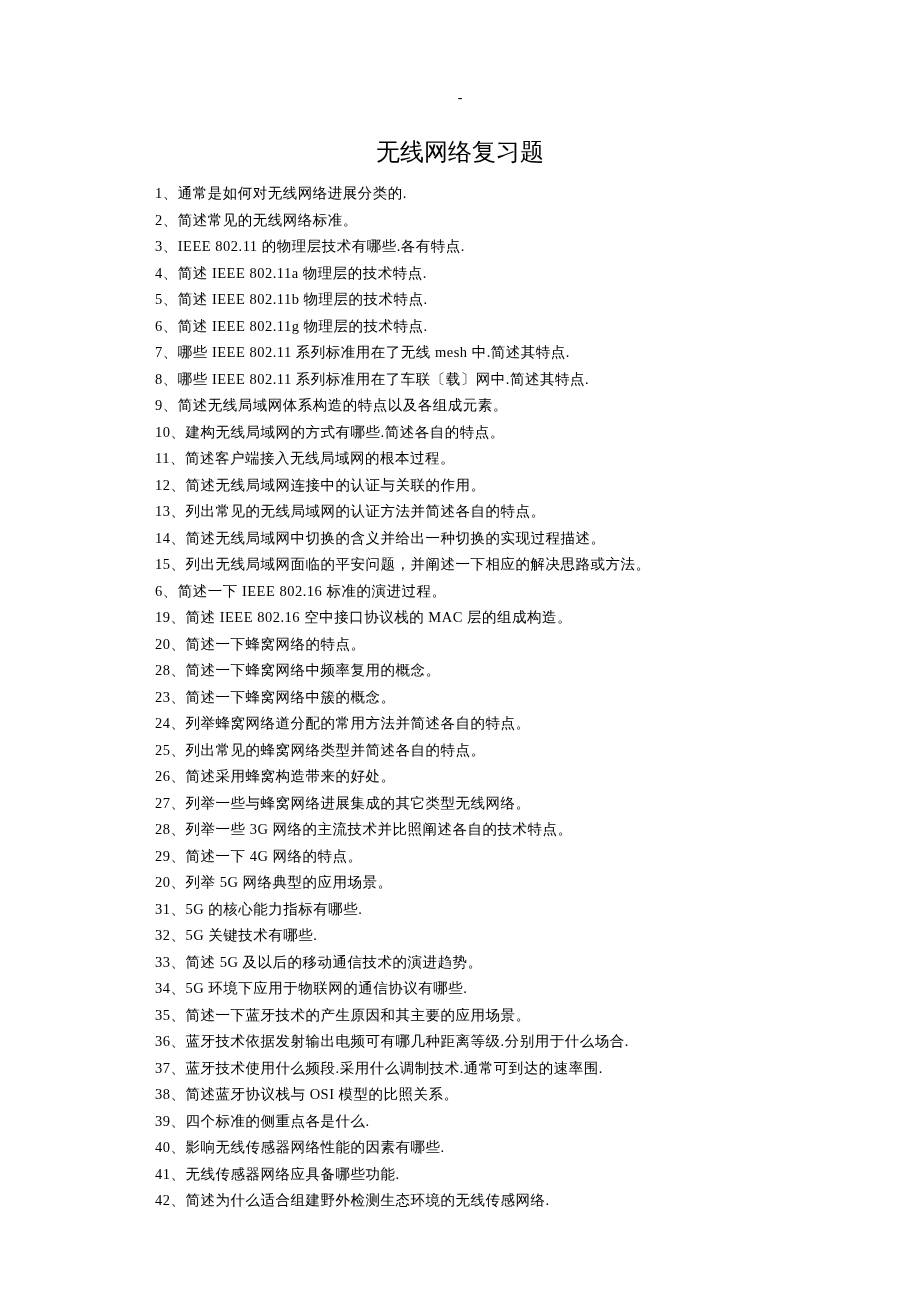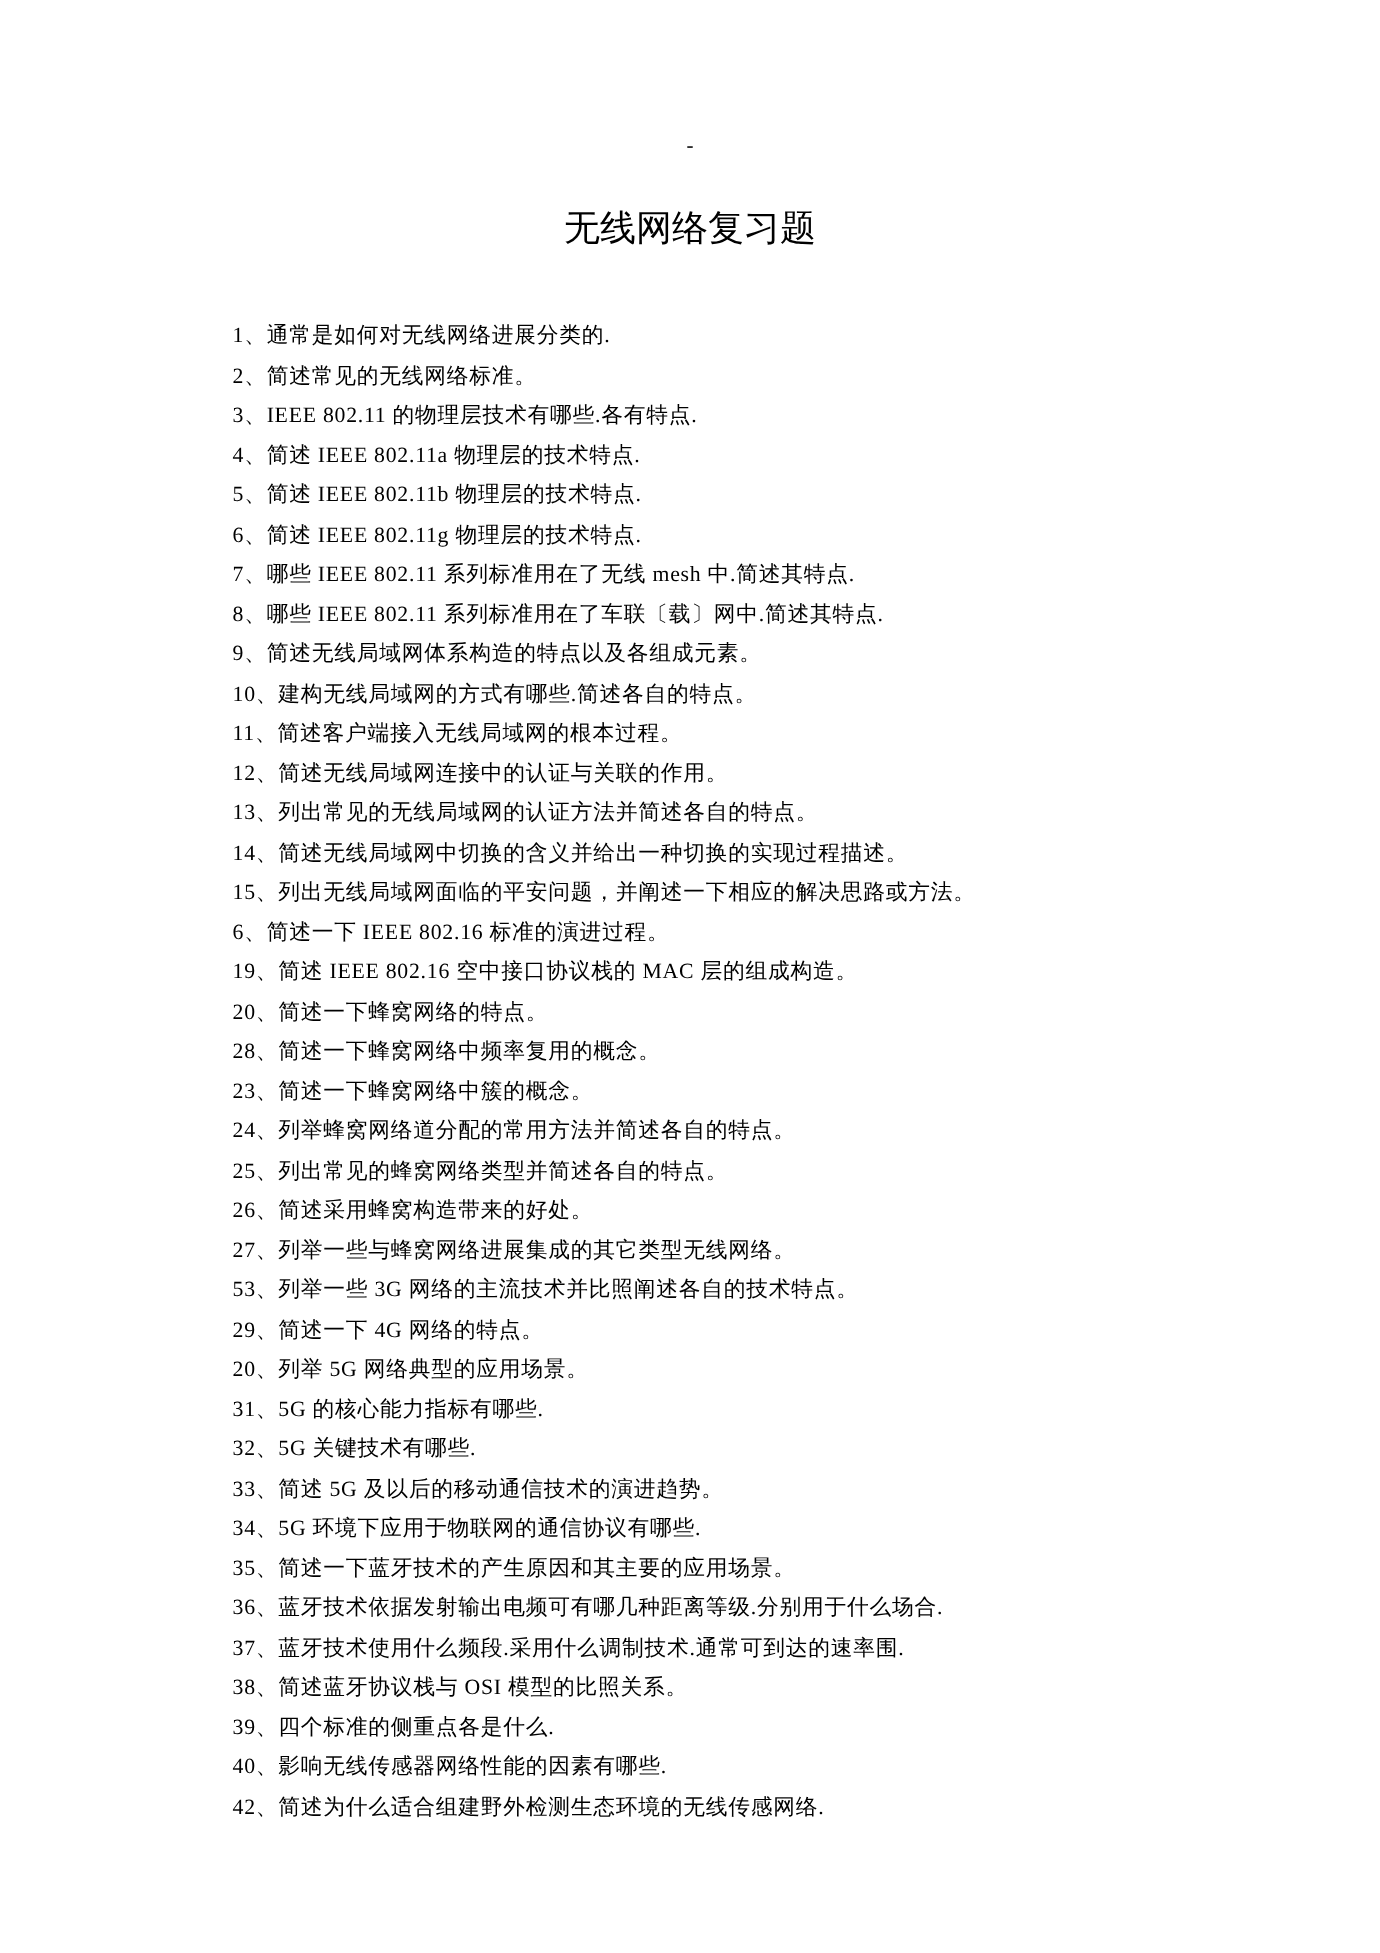--- a/index.html
+++ b/index.html
@@ -16,21 +16,21 @@
   }
   .header-dash {
     text-align: center;
     font-size: 14px;
     margin-bottom: 30px;
   }
   .title {
     text-align: center;
     font-size: 24px;
     font-weight: normal;
-    margin-bottom: 43px;
+    margin-bottom: 12px;
     font-family: "SimSun", "宋体", serif;
   }
   .items {
     font-size: 14.5px;
     line-height: 26.5px;
   }
   .item {
     letter-spacing: 0.5px;
   }
 </style>
@@ -58,29 +58,30 @@
       <div class="item">15、列出无线局域网面临的平安问题，并阐述一下相应的解决思路或方法。</div>
       <div class="item">6、简述一下 IEEE 802.16 标准的演进过程。</div>
       <div class="item">19、简述 IEEE 802.16 空中接口协议栈的 MAC 层的组成构造。</div>
       <div class="item">20、简述一下蜂窝网络的特点。</div>
       <div class="item">28、简述一下蜂窝网络中频率复用的概念。</div>
       <div class="item">23、简述一下蜂窝网络中簇的概念。</div>
       <div class="item">24、列举蜂窝网络道分配的常用方法并简述各自的特点。</div>
       <div class="item">25、列出常见的蜂窝网络类型并简述各自的特点。</div>
       <div class="item">26、简述采用蜂窝构造带来的好处。</div>
       <div class="item">27、列举一些与蜂窝网络进展集成的其它类型无线网络。</div>
-      <div class="item">53、列举一些 3G 网络的主流技术并比照阐述各自的技术特点。</div>
+      <div class="item">28、列举一些 3G 网络的主流技术并比照阐述各自的技术特点。</div>
       <div class="item">29、简述一下 4G 网络的特点。</div>
       <div class="item">20、列举 5G 网络典型的应用场景。</div>
       <div class="item">31、5G 的核心能力指标有哪些.</div>
       <div class="item">32、5G 关键技术有哪些.</div>
       <div class="item">33、简述 5G 及以后的移动通信技术的演进趋势。</div>
       <div class="item">34、5G 环境下应用于物联网的通信协议有哪些.</div>
       <div class="item">35、简述一下蓝牙技术的产生原因和其主要的应用场景。</div>
       <div class="item">36、蓝牙技术依据发射输出电频可有哪几种距离等级.分别用于什么场合.</div>
       <div class="item">37、蓝牙技术使用什么频段.采用什么调制技术.通常可到达的速率围.</div>
       <div class="item">38、简述蓝牙协议栈与 OSI 模型的比照关系。</div>
       <div class="item">39、四个标准的侧重点各是什么.</div>
       <div class="item">40、影响无线传感器网络性能的因素有哪些.</div>
+      <div class="item">41、无线传感器网络应具备哪些功能.</div>
       <div class="item">42、简述为什么适合组建野外检测生态环境的无线传感网络.</div>
     </div>
 
 </div>
 
 </body></html>

